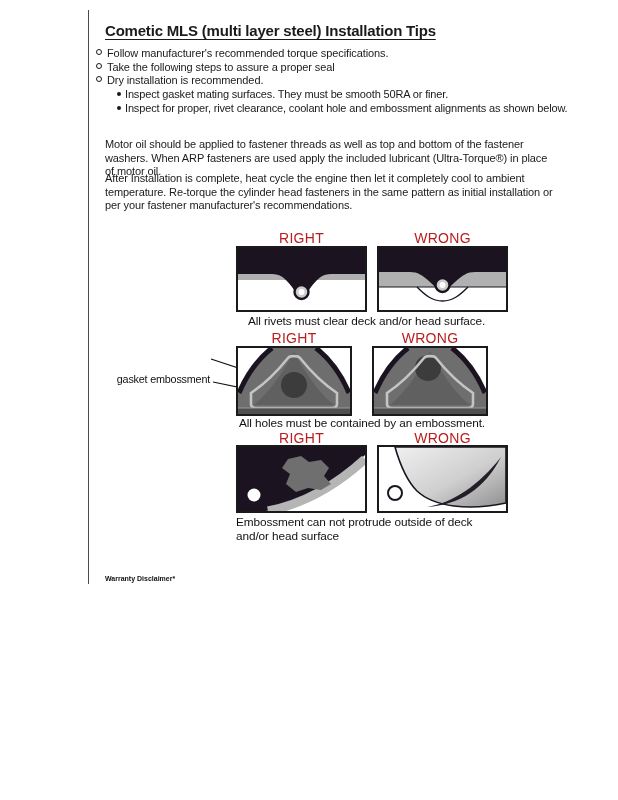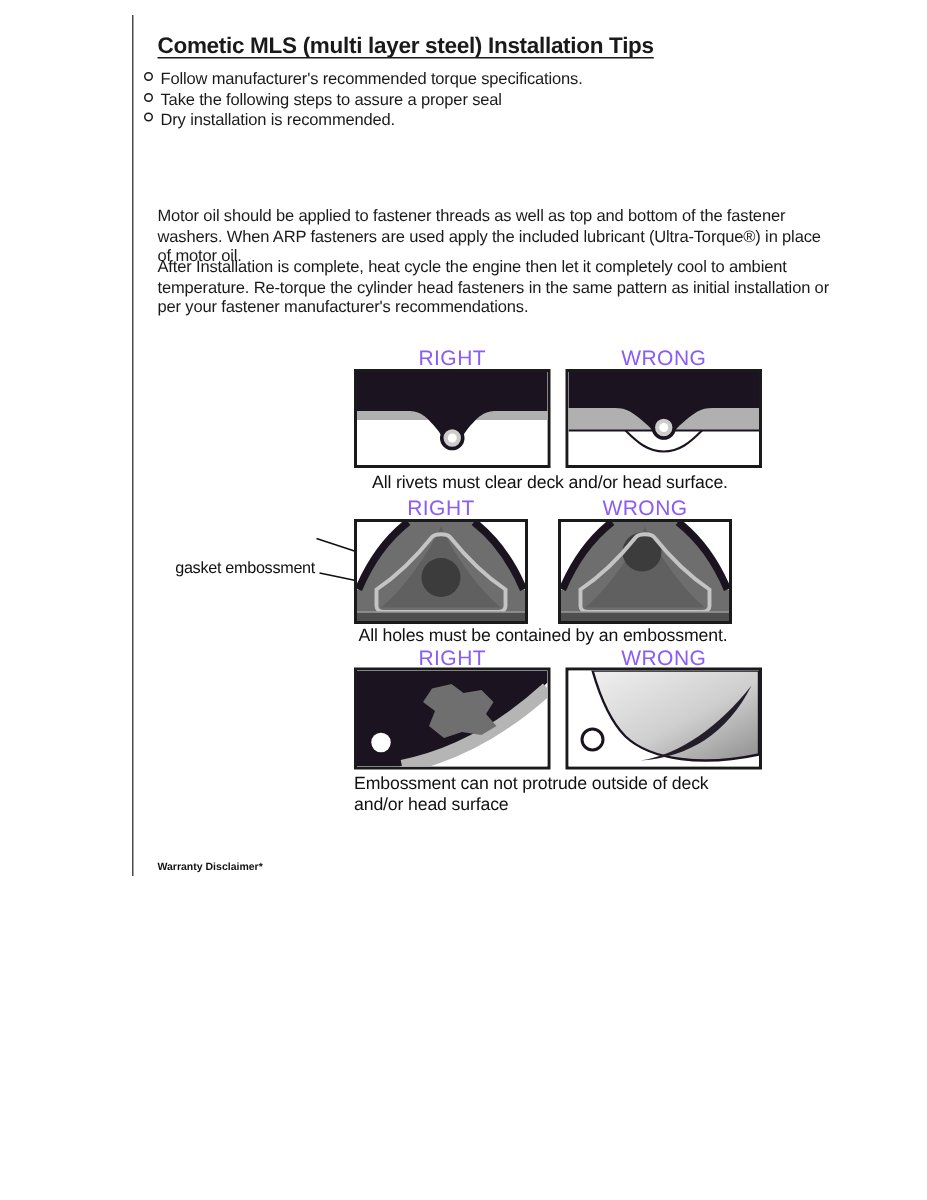--- a/index.html
+++ b/index.html
@@ -25,21 +25,21 @@
     display:inline-block; width:4px; height:4px; background:#1a1a1a; border-radius:50%;
     margin-right:4px; vertical-align:2px;
   }
 
   .diesel-heading { position:absolute; left:105px; top:120px; font-size:12.5px; font-weight:bold; }
   .para { position:absolute; left:105px; width:452px; font-size:11px; line-height:13.6px; letter-spacing:-0.1px; }
   .p1 { top:138px; }
   .p2 { top:172px; }
   .note { top:217px; white-space:nowrap; }
 
-  .dlabel { position:absolute; font-size:14px; letter-spacing:0.3px; text-align:center; color:#8b5cf6; }
+  .dlabel { position:absolute; font-size:14px; letter-spacing:0.3px; text-align:center; color:#b91c1c; }
   .panel { position:absolute; border:2px solid #1a1a1a; background:#fff; }
   .panel svg { display:block; width:100%; height:100%; }
   .caption { position:absolute; font-size:11.8px; letter-spacing:-0.1px; color:#111; line-height:13.5px; }
 
   .callout {
     position:absolute; left:86px; width:124px; text-align:right;
     font-size:10.8px; letter-spacing:-0.2px; line-height:11.5px; color:#111;
   }
   .pointer-svg { position:absolute; left:204px; top:350px; width:100px; height:48px; }
 
@@ -58,20 +58,24 @@
   <div class="vrule"></div>
 
   <div class="title">Cometic MLS (multi layer steel) Installation Tips</div>
 
   <div class="bullets">
     <div class="bullet-line"><span class="marker-open"></span><span>Follow manufacturer's recommended torque specifications.</span></div>
     <div class="bullet-line"><span class="marker-open"></span><span>Take the following steps to assure a proper seal</span></div>
     <div class="bullet-line"><span class="marker-open"></span><span>Dry installation is recommended.</span></div>
   </div>
 
+  <div class="sub-bullets">
+    <div class="bullet-line"><span class="marker-dot"></span><span>Inspect gasket mating surfaces.  They must be smooth 50RA or finer.</span></div>
+    <div class="bullet-line"><span class="marker-dot"></span><span>Inspect for proper, rivet clearance, coolant hole and embossment alignments as shown below.</span></div>
+  </div>
 
   <div class="para p2">After Installation is complete, heat cycle the engine then let it completely cool to ambient temperature. Re-torque the cylinder head fasteners in the same pattern as initial installation or per your fastener manufacturer's recommendations.</div>
   <div class="para p1">Motor oil should be applied to fastener threads as well as top and bottom of the fastener washers. When ARP fasteners are used apply the included lubricant (Ultra-Torque®) in place of motor oil.</div>
 
   <div class="dlabel" style="left:236px; top:230px; width:131px;">RIGHT</div>
   <div class="dlabel" style="left:377px; top:230px; width:131px;">WRONG</div>
 
   <div class="panel" style="left:236px; top:246px; width:127px; height:62px;">
     <svg viewBox="0 0 127 62" preserveAspectRatio="none">
       <rect x="0" y="0" width="127" height="62" fill="#ffffff"></rect>

